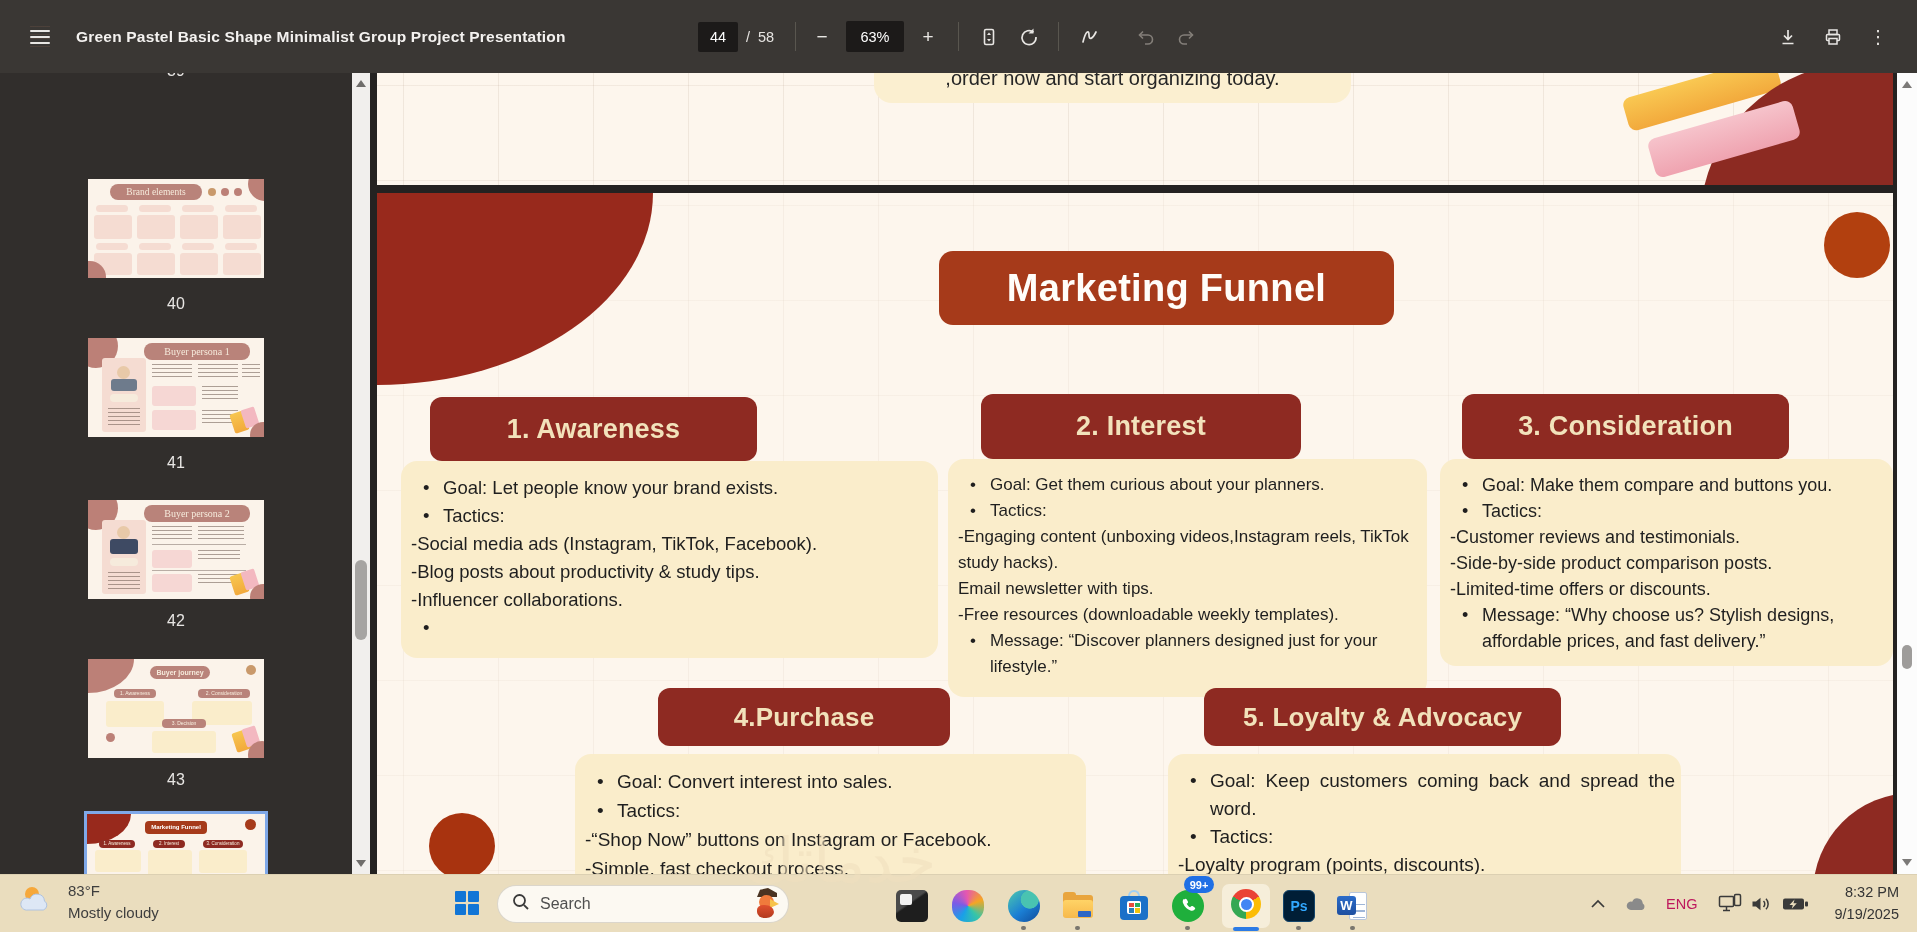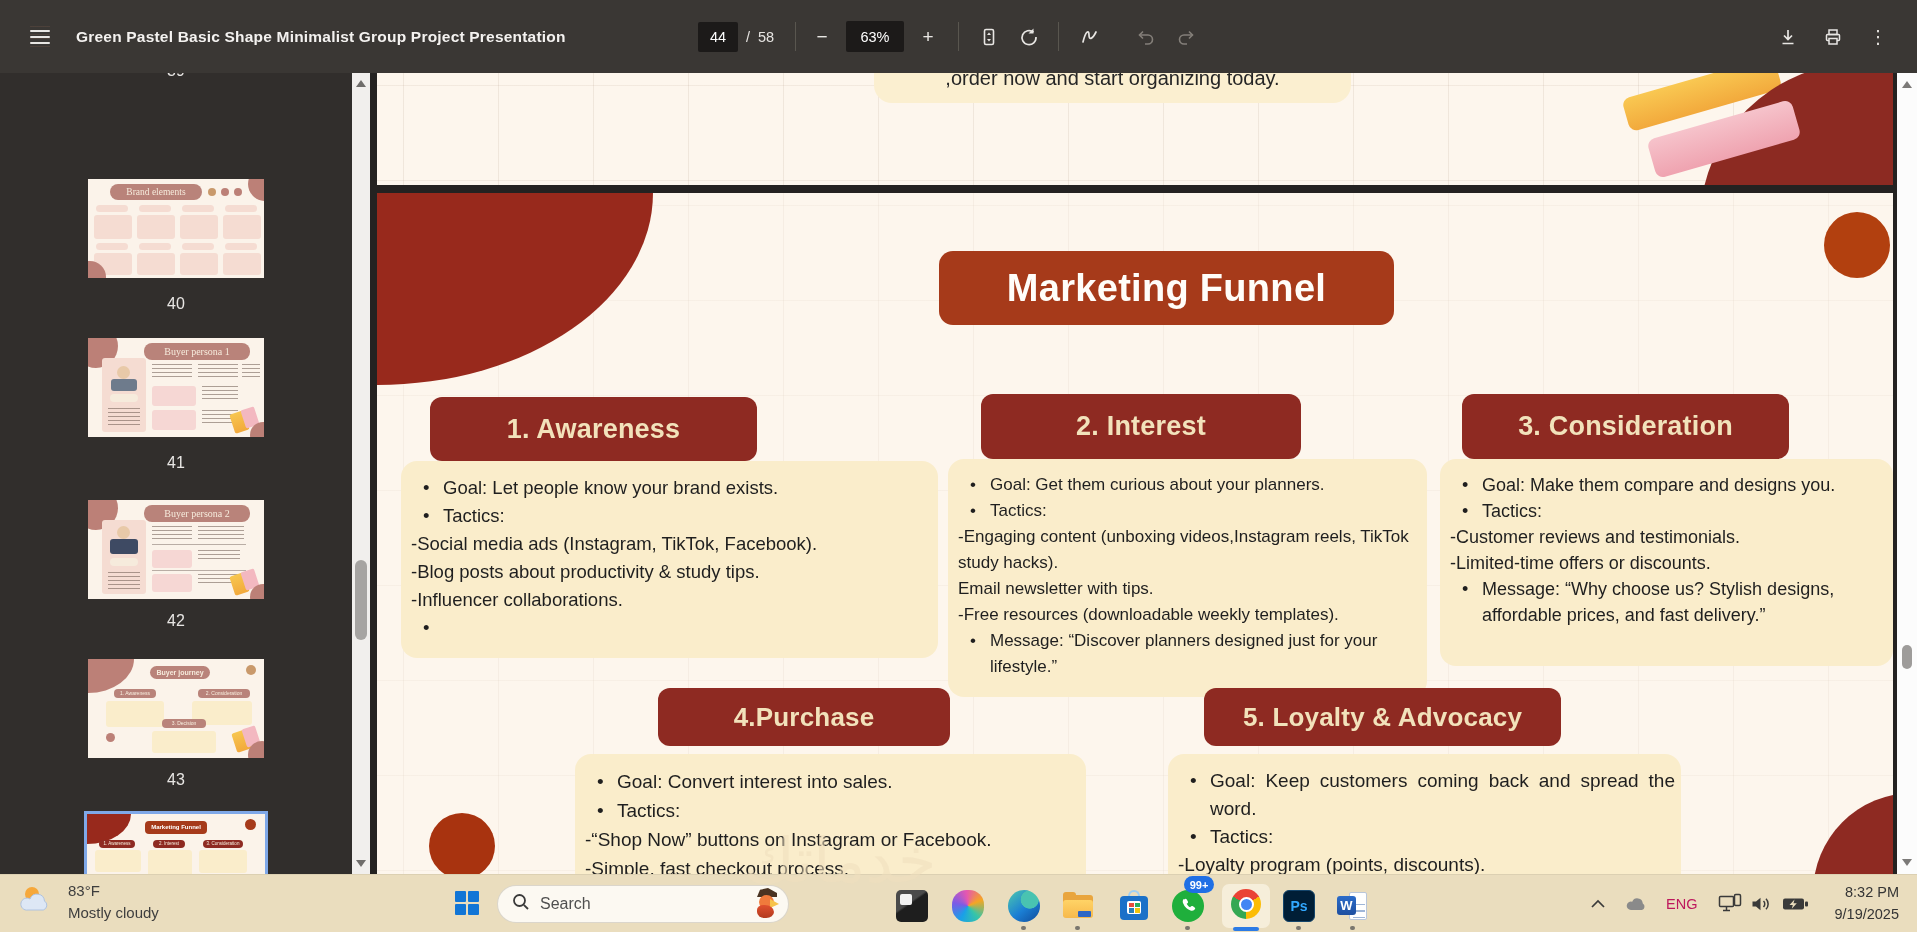--- a/index.html
+++ b/index.html
@@ -382,23 +382,24 @@
           <div class="line bullet"><span class="marker">•</span><span class="txt">Goal: Get them curious about your planners.</span></div>
           <div class="line bullet"><span class="marker">•</span><span class="txt">Tactics:</span></div>
           <div class="line dash"><span class="txt">-Engaging content (unboxing videos,Instagram reels, TikTok study hacks).</span></div>
           <div class="line dash"><span class="txt">Email newsletter with tips.</span></div>
           <div class="line dash"><span class="txt">-Free resources (downloadable weekly templates).</span></div>
           <div class="line bullet"><span class="marker">•</span><span class="txt">Message: “Discover planners designed just for your lifestyle.”</span></div>
         </div>
 
       <div class="stage-header" style="left:1085px;top:201px;width:327px;height:65px;">3. Consideration</div>
       <div class="note-box boxC" style="left:1063px;top:266px;width:453px;height:207px;">
-          <div class="line bullet"><span class="marker">•</span><span class="txt">Goal: Make them compare and designs you.</span></div>
+          <div class="line bullet"><span class="marker">•</span><span class="txt">Goal: Make them compare and buttons you.</span></div>
           <div class="line bullet"><span class="marker">•</span><span class="txt">Tactics:</span></div>
           <div class="line dash"><span class="txt">-Customer reviews and testimonials.</span></div>
+          <div class="line dash"><span class="txt">-Side-by-side product comparison posts.</span></div>
           <div class="line dash"><span class="txt">-Limited-time offers or discounts.</span></div>
           <div class="line bullet"><span class="marker">•</span><span class="txt">Message: “Why choose us? Stylish designs, affordable prices, and fast delivery.”</span></div>
         </div>
 
       <div class="stage-header" style="left:281px;top:495px;width:292px;height:58px;font-size:26px;">4.Purchase</div>
       <div class="note-box boxD" style="left:198px;top:561px;width:511px;height:240px;">
           <div class="line bullet"><span class="marker">•</span><span class="txt">Goal: Convert interest into sales.</span></div>
           <div class="line bullet"><span class="marker">•</span><span class="txt">Tactics:</span></div>
           <div class="line dash"><span class="txt">-“Shop Now” buttons on Instagram or Facebook.</span></div>
           <div class="line dash"><span class="txt">-Simple, fast checkout process.</span></div>

